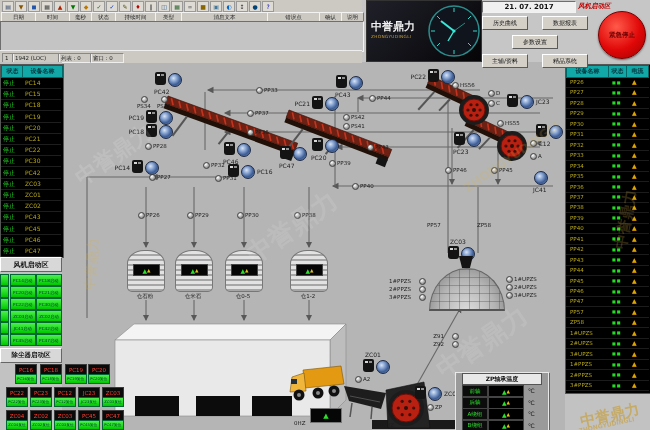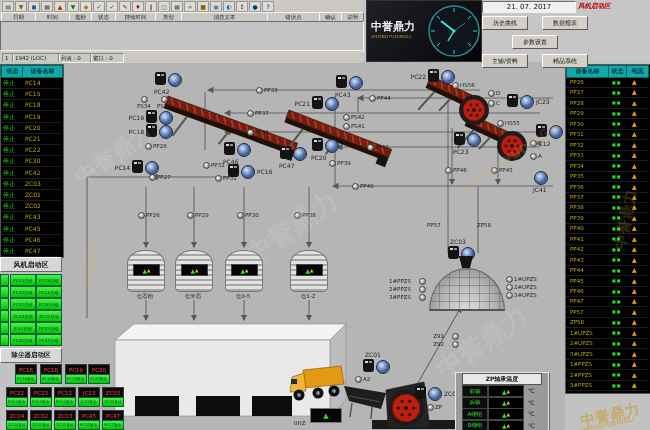--- a/index.html
+++ b/index.html
@@ -92,24 +92,29 @@
           <line x1="13" y1="40" x2="10" y2="43"></line>
       </g>
       <line x1="27" y1="28" x2="14" y2="18" stroke="#3ae8d8" stroke-width="2"></line>
       <line x1="27" y1="28" x2="21" y2="38" stroke="#3ae8d8" stroke-width="1.4"></line>
       <line x1="27" y1="28" x2="38" y2="20" stroke="#2aa89c" stroke-width="0.8"></line>
       <circle cx="27" cy="28" r="1.6" fill="#3ae8d8"></circle>
     </svg>
   </div>
 
   <div class="abs sunken" style="left:482px;top:1px;width:92px;height:10px;background:#f0f0f0;display:flex;align-items:center;justify-content:center;">
-    <span style="font-size:7px;font-weight:normal;color:#111;">21. 07. 2017</span>
+    <span style="font-size:7px;font-weight:bold;color:#111;">21. 07. 2017</span>
   </div>
   <div class="abs" style="left:578px;top:2px;width:72px;font-size:6.5px;font-weight:bold;color:#c00000;font-style:italic;">风机启动区</div>
   <div id="nav-buttons"></div>
+  <div class="abs" style="left:598px;top:11px;width:46px;height:46px;border-radius:50%;
+              background:radial-gradient(circle at 38% 32%,#ff5a4a,#e00808 55%,#a00000);
+              border:1px solid #700;box-shadow:0 1px 2px rgba(0,0,0,.5);display:flex;align-items:center;justify-content:center;">
+    <span style="font-size:6.5px;font-weight:bold;color:#700000;">紧急停止</span>
+  </div>
 
   <div class="abs" style="left:0;top:62px;width:62px;height:368px;background:#c2c2c2;z-index:2;"></div>
   <div class="abs" style="left:565px;top:62px;width:85px;height:368px;background:#c2c2c2;z-index:2;"></div>
 
   <svg id="dsvg" class="abs" style="left:0;top:0;z-index:4;pointer-events:none;" width="650" height="430" viewBox="0 0 650 430">
       <defs>
         <marker id="ah" markerWidth="7" markerHeight="7" refX="5" refY="3" orient="auto">
           <path d="M0,0 L6,3 L0,6 z" fill="#585858"></path>
         </marker>
       </defs>

